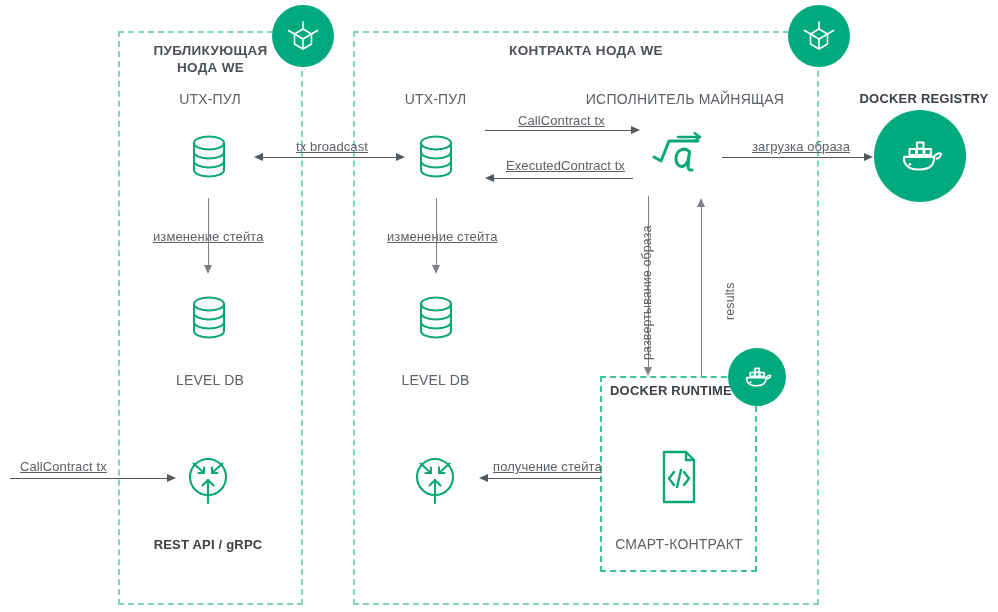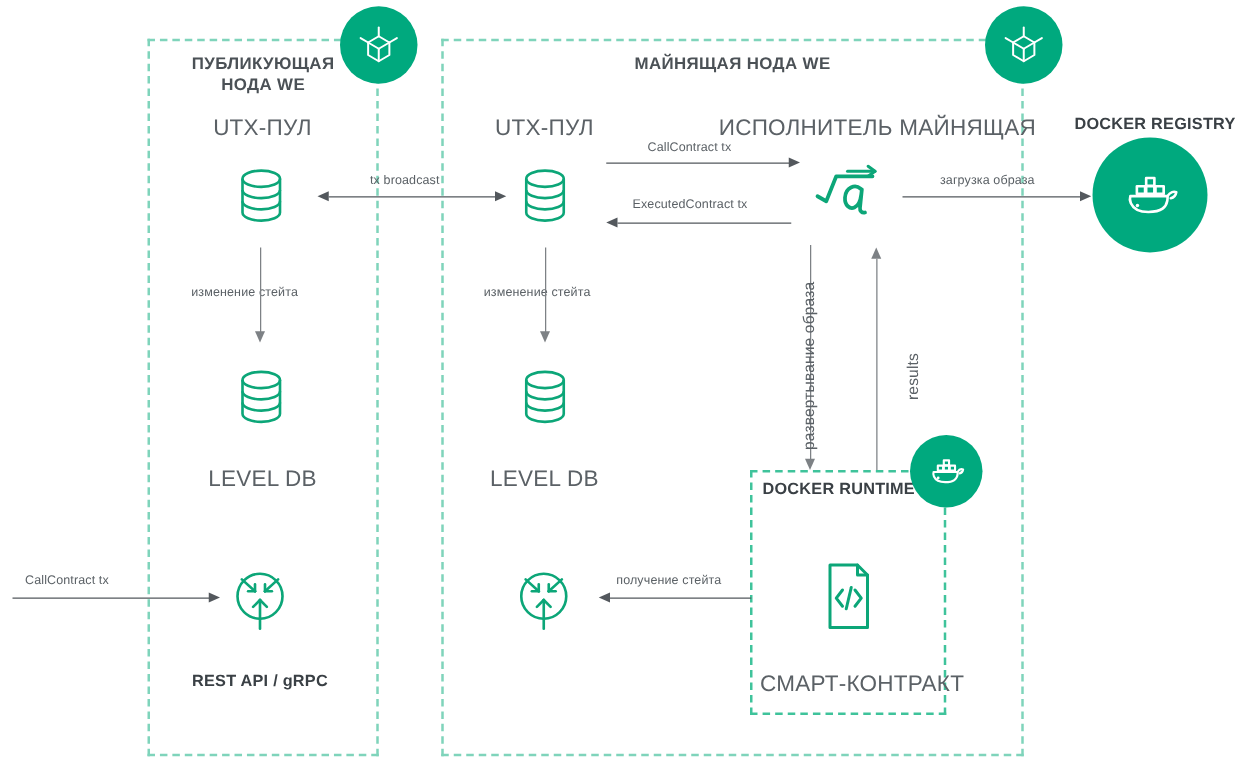--- a/index.html
+++ b/index.html
@@ -38,36 +38,37 @@
     line-height: 1.25;
   }
   .zone-title {
     font-size: 13.5px;
     font-weight: bold;
     letter-spacing: 0.3px;
     color: #4b5156;
     text-align: center;
   }
   .block-label {
-    font-size: 18px;
+    font-size: 14px;
     color: #5b6166;
     text-align: center;
     letter-spacing: 0.2px;
   }
   .block-label-bold {
     font-size: 13px;
     font-weight: bold;
     color: #3a4045;
     text-align: center;
     letter-spacing: 0.2px;
   }
   .edge-label {
-    font-size: 10px;
+    font-size: 13px;
     color: #5b6166;
     letter-spacing: 0.1px;
+    text-decoration: underline;
   }
   .vert-label {
     font-size: 12.5px;
     color: #5b6166;
     transform-origin: 0 0;
     letter-spacing: 0.1px;
   }
   .vlabel-down { transform: rotate(-90deg); }
 
   
@@ -127,21 +128,21 @@
 
   <div class="zone" style="left:353px; top:31px; width:466px; height:574px;"></div>
 
   <div class="zone zone-runtime" style="left:600px; top:376px; width:157px; height:196px;"></div>
 
   <div class="t zone-title" style="left:118px; top:43px; width:185px;">
     <div>ПУБЛИКУЮЩАЯ</div>
     <div>НОДА WE</div>
   </div>
 
-  <div class="t zone-title" style="left:353px; top:43px; width:466px;">МАЙНЯЩАЯ НОДА WE</div>
+  <div class="t zone-title" style="left:353px; top:43px; width:466px;">КОНТРАКТА НОДА WE</div>
 
   <div class="t block-label-bold" style="left:850px; top:91px; width:148px;">DOCKER REGISTRY</div>
 
   <div class="t block-label-bold" style="left:610px; top:383px; width:140px; text-align:left;">DOCKER RUNTIME</div>
 
   <div class="badge" style="left:272px; top:5px; width:62px; height:62px;">
     <svg width="40" height="40" viewBox="0 0 40 40">
       <g fill="none" stroke="#ffffff" stroke-width="1.6" stroke-linejoin="round" stroke-linecap="round">
         <path d="M20 13 L28.5 18 L28.5 28 L20 33 L11.5 28 L11.5 18 Z"></path>
         <path d="M20 13 L20 6"></path>

